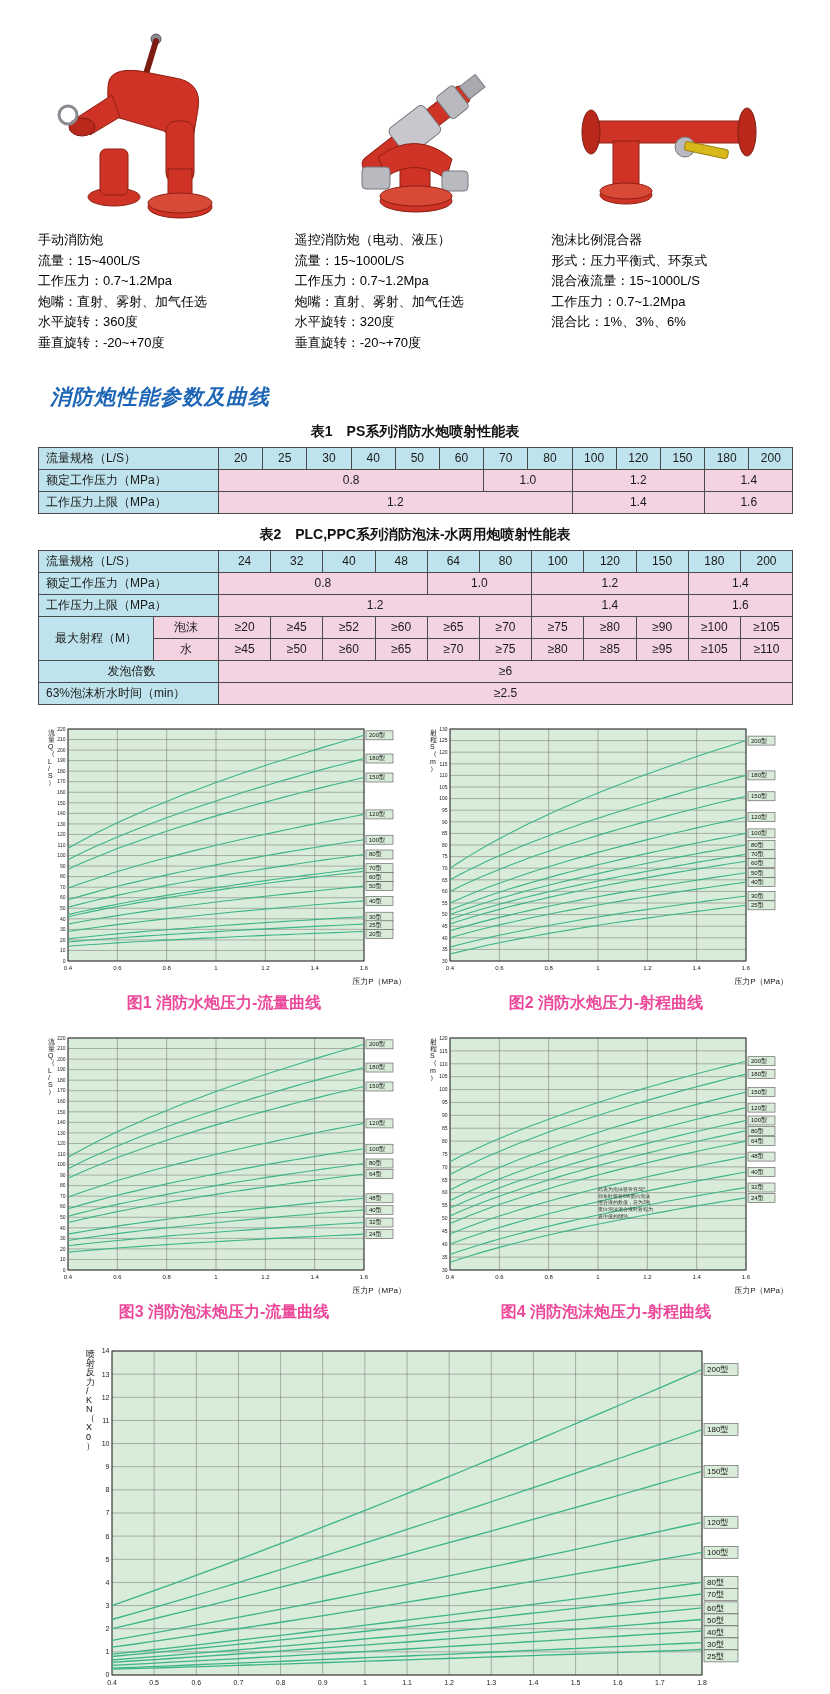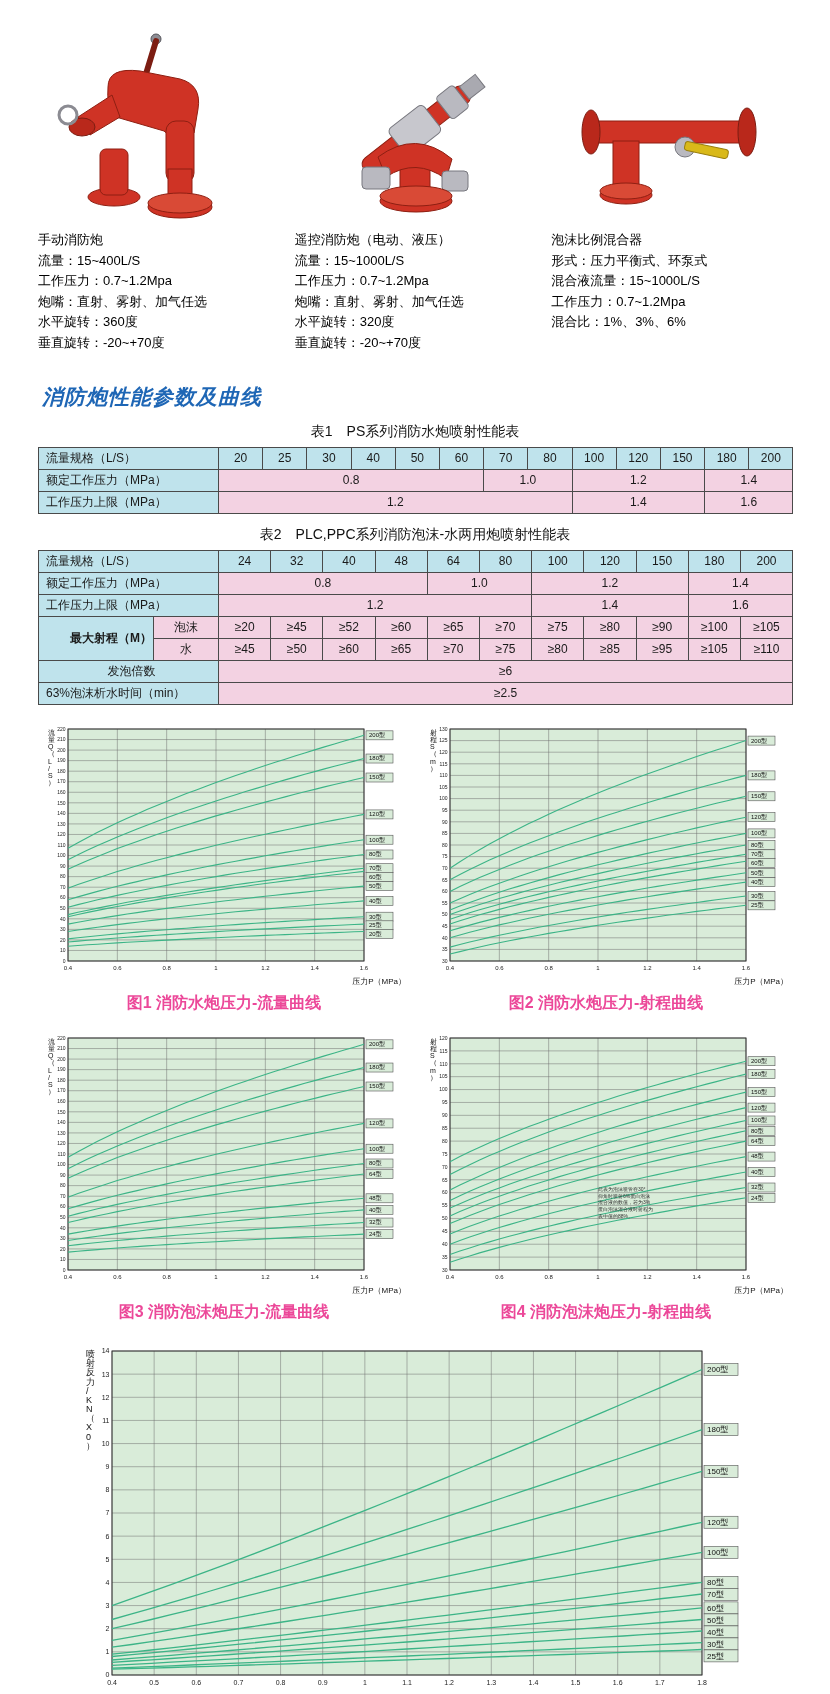--- a/index.html
+++ b/index.html
@@ -4,23 +4,23 @@
 <style>
   html,body{margin:0;padding:0;background:#fff;}
   body{width:830px;font-family:"Liberation Sans","DejaVu Sans",sans-serif;color:#1a1a1a;}
   .page{box-sizing:border-box;width:830px;padding:24px 38px 18px;}
   
   .products{display:flex;gap:16px;}
   .product{flex:1;}
   .photo{height:200px;display:flex;align-items:flex-end;justify-content:center;}
   .ptext{margin-top:6px;font-size:13px;line-height:1.58;white-space:nowrap;color:#000000;}
   
-  h1.title{font-size:21px;font-weight:700;font-style:italic;color:#1e66b5;letter-spacing:1px;margin:30px 4px 6px;}
+  h1.title{font-size:21px;font-weight:700;font-style:italic;color:#1e66b5;letter-spacing:1px;margin:30px 12px 6px;}
   
-  .tcaption{width:754px;text-align:center;font-weight:400;font-size:14px;margin:12px 0 6px;color:#111;}
+  .tcaption{width:754px;text-align:center;font-weight:700;font-size:14px;margin:12px 0 6px;color:#111;}
   table.perf{border-collapse:collapse;table-layout:fixed;width:754px;padding-left:43px;}
   table.perf td,table.perf th{border:1px solid #4a4a4a;font-size:12px;font-weight:400;height:21px;line-height:21px;text-align:center;padding:0 1px;overflow:hidden;white-space:nowrap;}
   table.perf th.lbl{text-align:left;padding-left:7px;}
   .cblue{background:#bfe3ec;}
   .cpink{background:#f3d2e2;}
   
   .chart-row{display:flex;justify-content:space-between;margin-top:16px;}
   figure{margin:0;text-align:center;}
   figcaption{font-weight:700;font-size:16px;margin-top:2px;color:#ec4899;}
   .fig5wrap{margin-top:16px;text-align:center;}
@@ -199,21 +199,21 @@
           <td class="cpink" colspan="3">1.2</td>
           <td class="cpink" colspan="2">1.4</td>
         </tr>
         <tr>
           <th class="cblue lbl" colspan="2">工作压力上限（MPa）</th>
           <td class="cpink" colspan="6">1.2</td>
           <td class="cpink" colspan="3">1.4</td>
           <td class="cpink" colspan="2">1.6</td>
         </tr>
         <tr>
-          <th class="cblue lbl" rowspan="2" style="text-align: right; padding-left: 1px; font-weight: bold;">最大射程（M）</th>
+          <th class="cblue lbl" rowspan="2" style="text-align: center; padding-left: 1px;">最大射程（M）</th>
           <th class="cpink">泡沫</th>
           <td class="cpink">≥20</td>
           <td class="cpink">≥45</td>
           <td class="cpink">≥52</td>
           <td class="cpink">≥60</td>
           <td class="cpink">≥65</td>
           <td class="cpink">≥70</td>
           <td class="cpink">≥75</td>
           <td class="cpink">≥80</td>
           <td class="cpink">≥90</td>

